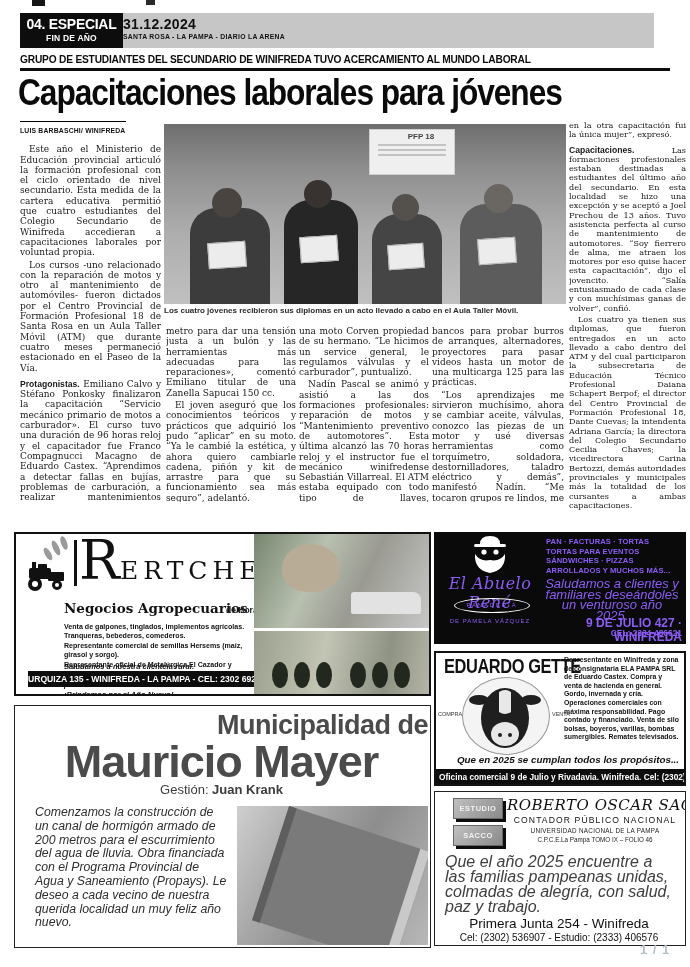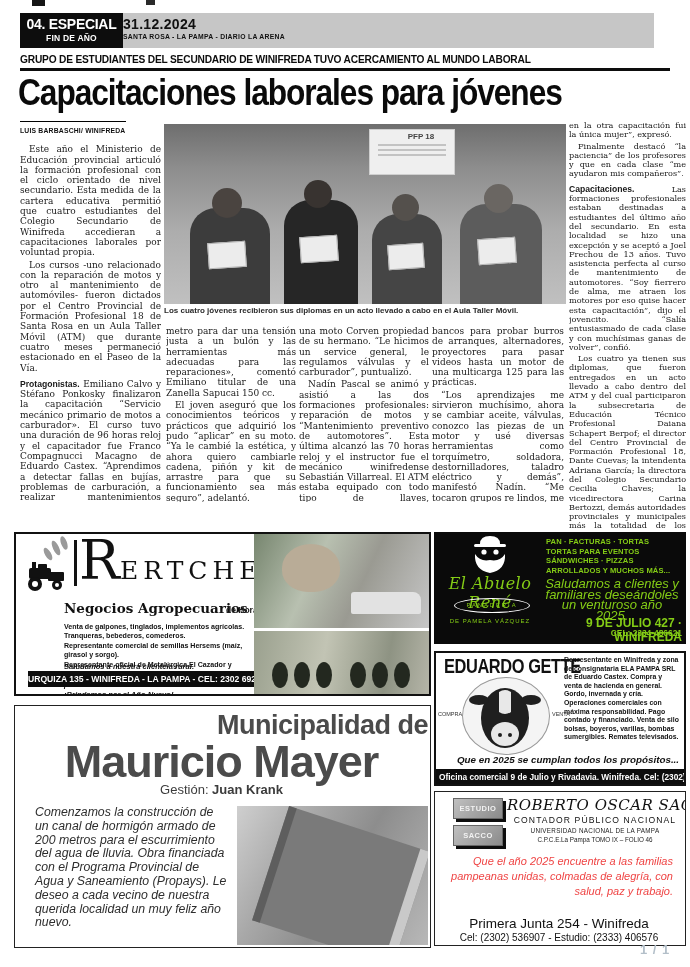--- a/index.html
+++ b/index.html
@@ -86,21 +86,21 @@
             background:linear-gradient(115deg,#77866f 0%,#b8c0b0 35%,#9a9a92 60%,#c7c7c7 100%);}
   .r-photo2{position:absolute;left:238px;top:97px;width:175px;height:63px;
             background:linear-gradient(100deg,#9aa08e,#c2c4b4 40%,#8e9383 75%,#b5b5a8);}
   .truck{position:absolute;right:8px;bottom:14px;width:70px;height:22px;background:#e2e2e2;
          border-radius:3px 8px 2px 2px;}
   .tank{position:absolute;left:28px;top:10px;width:58px;height:48px;background:#b9ac97;
         border-radius:50% 50% 45% 45%;}
   .disc{position:absolute;bottom:6px;width:16px;height:26px;background:#23281f;border-radius:50%;}
 
   
-  .ad-abuelo{left:434px;top:532px;width:252px;height:112px;background:#0a0a0a;color:#84cc16;
+  .ad-abuelo{left:434px;top:532px;width:252px;height:112px;background:#0a0a0a;color:#8b5cf6;
              overflow:hidden;}
   .ab-products{position:absolute;left:112px;top:5px;width:136px;
                font-family:"Liberation Sans",sans-serif;font-weight:bold;font-size:7.6px;
                line-height:9.6px;letter-spacing:.1px;}
   .ab-face{position:absolute;left:24px;top:2px;}
   .ab-name{position:absolute;left:0px;top:42px;width:112px;text-align:center;
            font-style:italic;font-size:16px;letter-spacing:.5px;}
   .ab-oval{position:absolute;left:20px;top:66px;width:74px;height:13px;border:1px solid #fff;
            border-radius:50%;text-align:center;font-family:"Liberation Sans",sans-serif;
            font-size:5.8px;letter-spacing:2px;line-height:13px;}
@@ -148,23 +148,23 @@
   .s-btn2{left:18px;top:33px;}
   .s-name{position:absolute;left:72px;top:4px;width:176px;text-align:center;
           font-style:italic;font-size:15px;letter-spacing:.5px;color:#111;white-space:nowrap;}
   .s-title{position:absolute;left:72px;top:23px;width:176px;text-align:center;
            font-family:"Liberation Sans",sans-serif;font-size:8.6px;letter-spacing:1.1px;
            color:#111;white-space:nowrap;}
   .s-univ{position:absolute;left:72px;top:35px;width:176px;text-align:center;
           font-family:"Liberation Sans",sans-serif;font-size:6.3px;letter-spacing:.3px;color:#222;}
   .s-reg{position:absolute;left:72px;top:44px;width:176px;text-align:center;
          font-family:"Liberation Sans",sans-serif;font-size:6.3px;color:#222;}
-  .s-msg{position:absolute;left:10px;top:62px;width:228px;text-align:right;
-         font-family:"Liberation Sans",sans-serif;font-style:italic;font-size:11px;
-         line-height:15px;color:#ef4444;}
+  .s-msg{position:absolute;left:10px;top:62px;width:228px;text-align:left;
+         font-family:"Liberation Sans",sans-serif;font-style:italic;font-size:16px;
+         line-height:15px;color:#404040;}
   .s-addr{position:absolute;left:0;top:124px;width:248px;text-align:center;
           font-family:"Liberation Sans",sans-serif;font-size:13.5px;color:#111;}
   .s-phone{position:absolute;left:0;top:140px;width:248px;text-align:center;
            font-family:"Liberation Sans",sans-serif;font-size:10px;color:#111;}
 
   
   .ad-muni{left:14px;top:705px;width:417px;height:243px;border:1.5px solid #222;
            box-sizing:border-box;background:#fff;overflow:hidden;}
   .m-l1{position:absolute;left:0;top:4px;width:413px;text-align:right;
         font-family:"Liberation Sans",sans-serif;font-weight:bold;font-size:27px;
@@ -247,21 +247,20 @@
   <div class="abs bodycol col3">
     <p>una moto Corven propiedad de su hermano. “Le hicimos un service general, le regulamos válvulas y el carburador”, puntualizó.</p>
     <p class="ind">Nadín Pascal se animó y asistió a las dos formaciones profesionales: reparación de motos y “Mantenimiento preventivo de automotores”. Esta última alcanzó las 70 horas reloj y el instructor fue el mecánico winifredense Sebastián Villarreal. El ATM estaba equipado con todo tipo de llaves, destornilladores,</p>
   </div>
   <div class="abs bodycol col4">
     <p>bancos para probar burros de arranques, alternadores, proyectores para pasar videos hasta un motor de una multicarga 125 para las prácticas.</p>
     <p class="ind">“Los aprendizajes me sirvieron muchísimo, ahora se cambiar aceite, válvulas, conozco las piezas de un motor y usé diversas herramientas como torquímetro, soldadora, destornilladores, taladro eléctrico y demás”, manifestó Nadín. “Me tocaron grupos re lindos, me integré re bien, en uno compartí con Vero Romero y</p>
   </div>
   <div class="abs bodycol col5">
     <p>en la otra capacitación fui la única mujer”, expresó.</p>
-    <p class="ind">Finalmente  destacó “la paciencia” de los profesores y que en cada clase “me ayudaron mis compañeros”.</p>
     <p class="sub"><span class="lead">Capacitaciones.</span> <span>Las formaciones profesionales estaban destinadas a estudiantes del último año del secundario. En esta localidad se hizo una excepción y se aceptó a Joel Frechou de 13 años. Tuvo asistencia perfecta al curso de mantenimiento de automotores. “Soy fierrero de alma, me atraen los motores por eso quise hacer esta capacitación”, dijo el jovencito. “Salía entusiasmado de cada clase y con muchísimas ganas de volver”, confió.</span></p>
     <p class="ind">Los cuatro ya tienen sus diplomas, que fueron entregados en un acto llevado a cabo dentro del ATM y del cual participaron la subsecretaria de Educación Técnico Profesional Daiana Schapert Berpof; el director del Centro Provincial de Formación Profesional 18, Dante Cuevas; la intendenta Adriana García; la directora del Colegio Secundario Cecilia Chaves; la vicedirectora Carina Bertozzi, demás autoridades provinciales y municipales más la totalidad de los cursantes a ambas capacitaciones.</p>
   </div>
 
   <div class="abs ad-rertcher">
     <div class="rl-wheat">
       <svg width="34" height="26" viewBox="0 0 34 26">
           <g fill="#9a9a9a">
             <ellipse cx="8" cy="18" rx="3" ry="7" transform="rotate(-30 8 18)"></ellipse>
             <ellipse cx="16" cy="12" rx="3" ry="8" transform="rotate(-25 16 12)"></ellipse>

